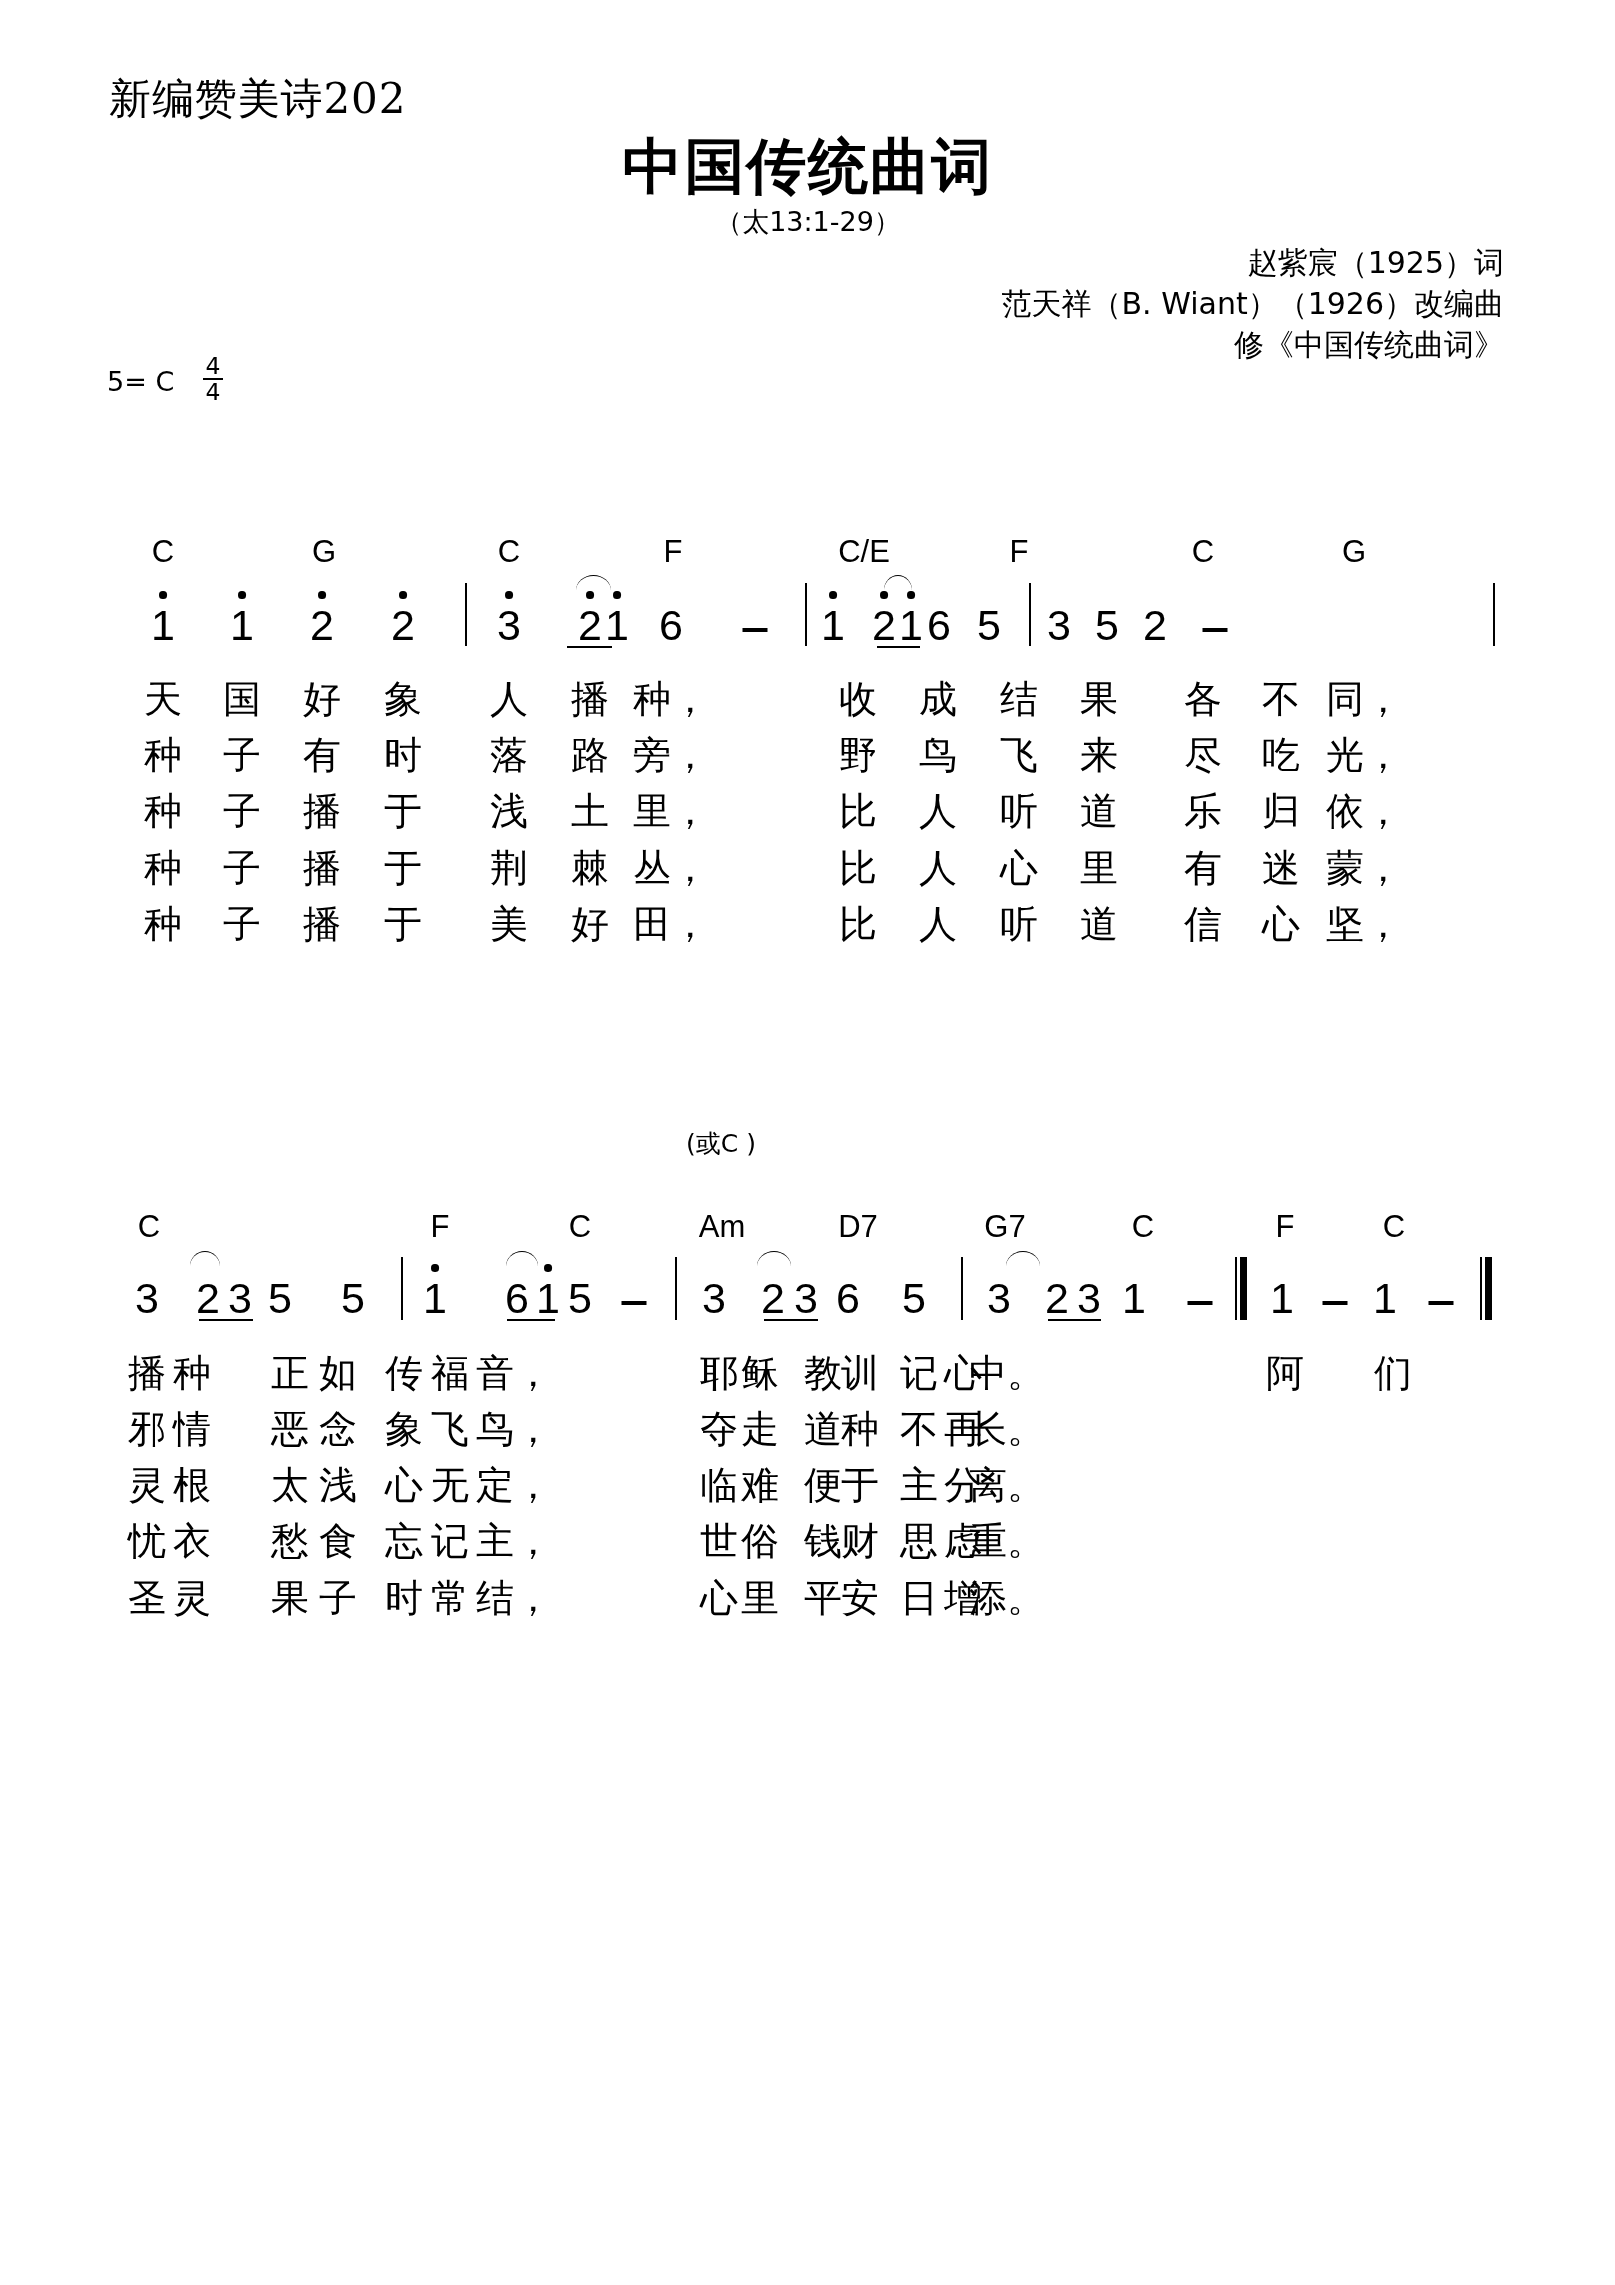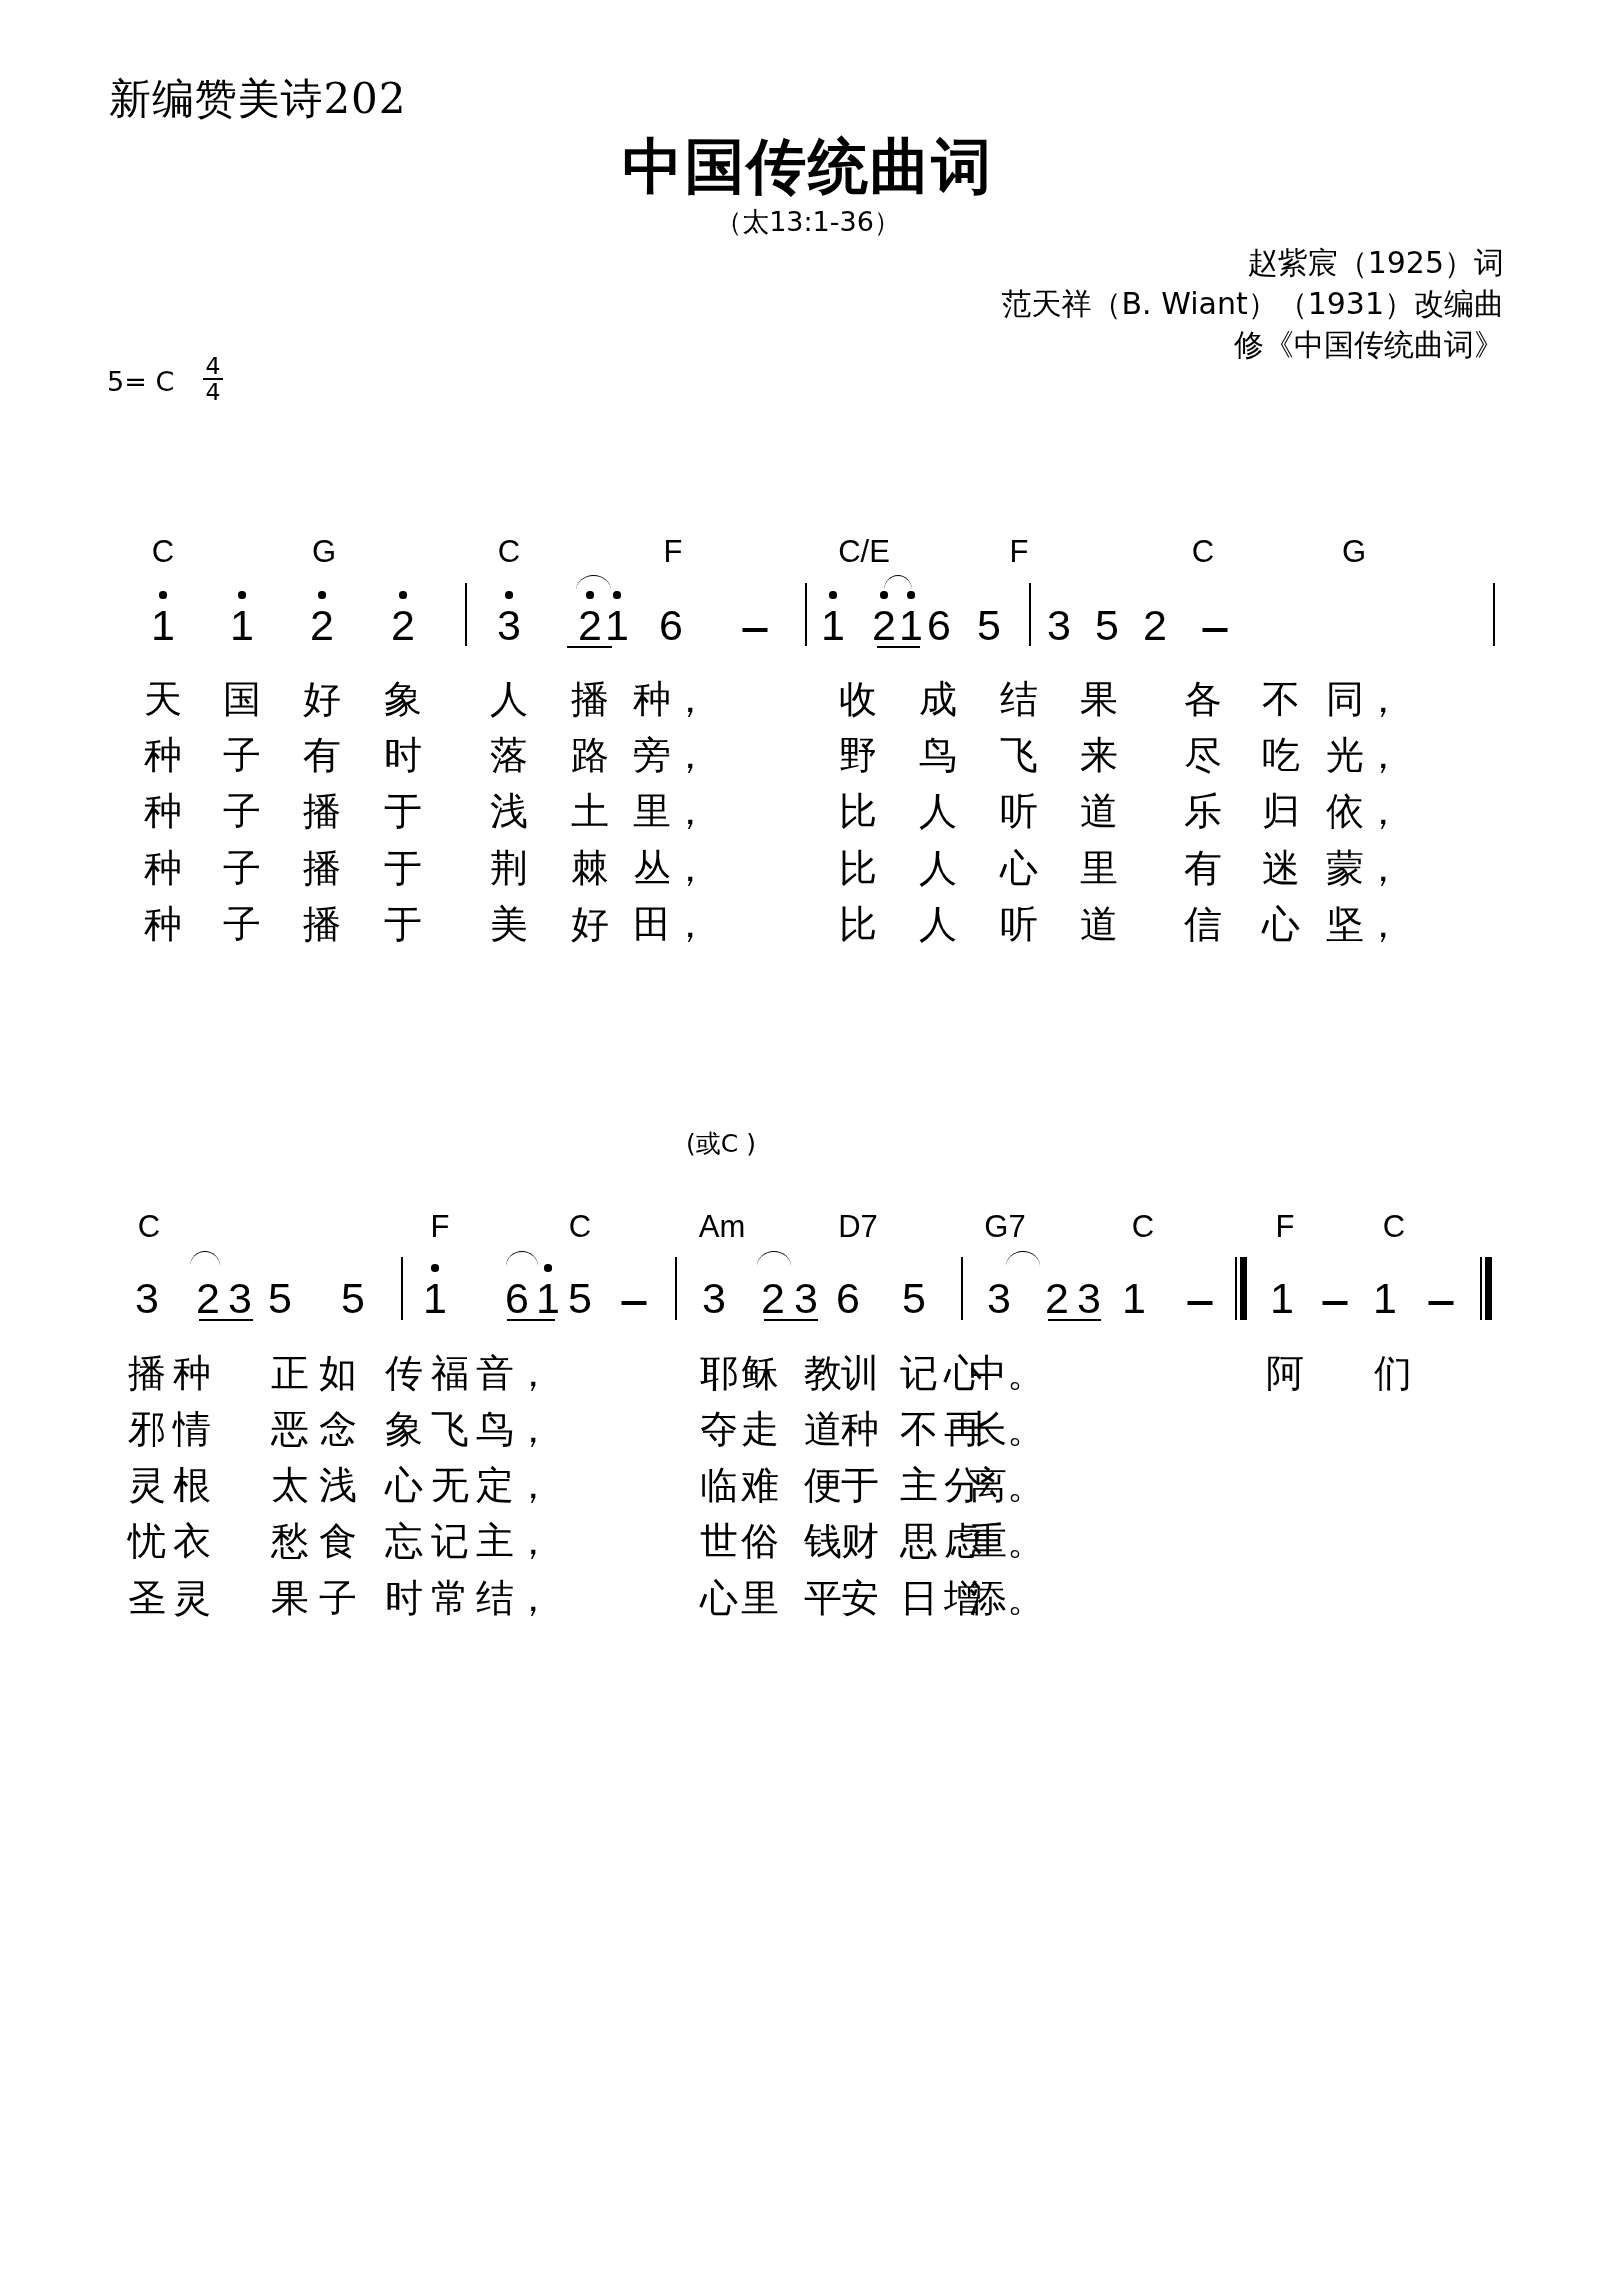--- a/index.html
+++ b/index.html
@@ -22,24 +22,24 @@
   .underline { position:absolute; height:1.8px; background:#000; }
   .slur { position:absolute; height:14.5px; border-top:1.8px solid #000; border-radius:50% 50% 0 0 / 100% 100% 0 0; }
   .lyric { position:absolute; font-size:38px; transform:translateX(-50%); line-height:1; }
   .annot { position:absolute; font-size:25px; }
 </style>
 </head>
 <body>
 
 <div class="abs hymnal">新编赞美诗202</div>
 <div class="abs title">中国传统曲词</div>
-<div class="abs scripture">（太13:1-36）</div>
+<div class="abs scripture">（太13:1-29）</div>
 <div class="abs credits">
   <div>赵紫宸（1925）词</div>
-  <div>范天祥（B. Wiant）（1931）改编曲</div>
+  <div>范天祥（B. Wiant）（1926）改编曲</div>
   <div>修《中国传统曲词》</div>
 </div>
 <div class="abs key">5=  C</div>
 <div class="abs timesig">
   <span>4</span>
   <span class="bar"></span>
   <span>4</span>
 </div>
 
 <div id="system1">

